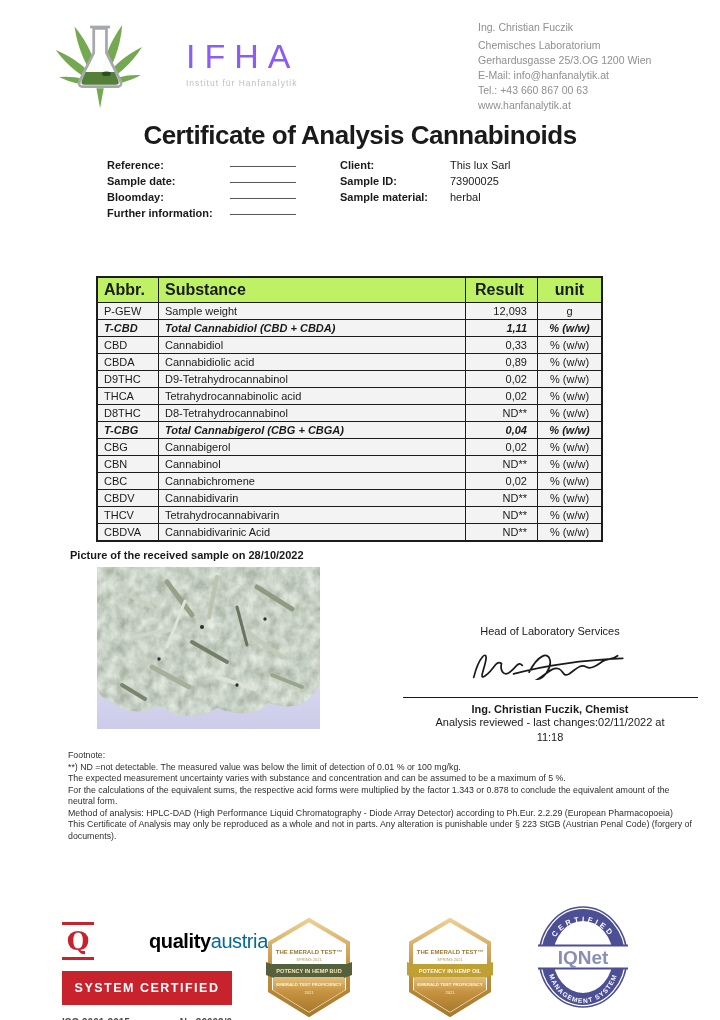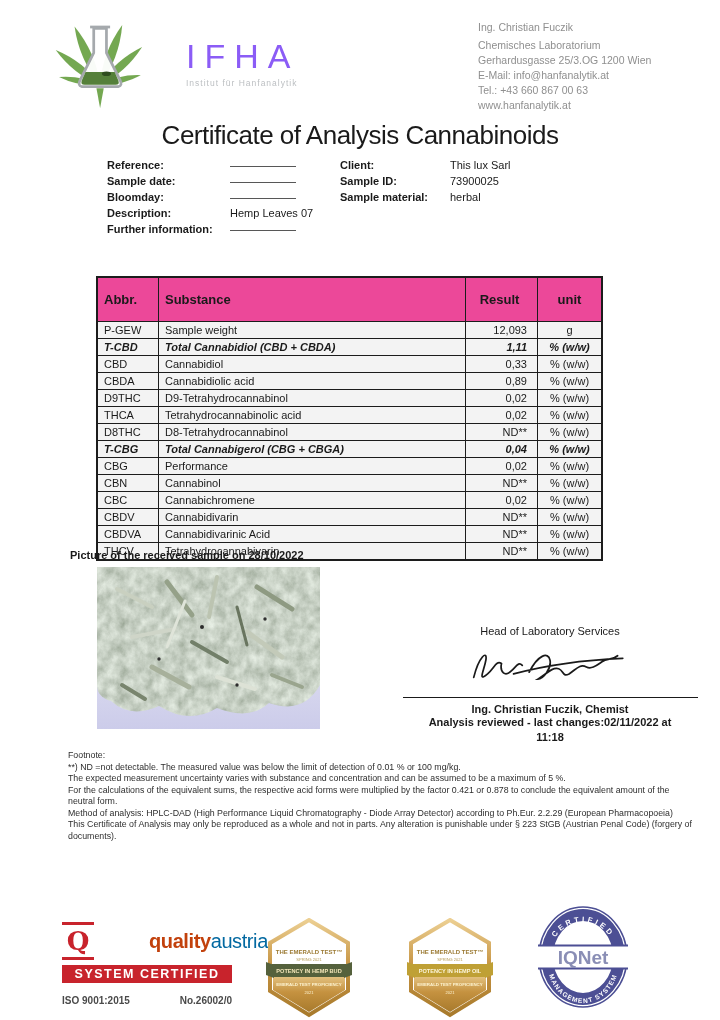--- a/index.html
+++ b/index.html
@@ -10,69 +10,69 @@
   .logo-wrap{position:absolute;left:26px;top:12px;display:flex;align-items:center;}
   .logo-text{margin-left:10px;}
   .logo-name{font-size:34px;letter-spacing:9px;color:#8b5cf6;font-weight:400;}
   .logo-sub{font-size:8.5px;color:#bcbfc2;letter-spacing:1px;margin-top:2px;}
   .contact{position:absolute;left:478px;top:20px;width:235px;color:#858585;}
   .contact-name{font-size:13.5px;color:#7c7c7c;margin-bottom:3px;}
   .contact div{font-size:10.5px;line-height:15px;color:#8f8f8f;}
 
   
   .title{position:absolute;top:120px;left:0;width:100%;text-align:center;
-         font-size:26px;font-weight:400;letter-spacing:-0.5px;}
+         font-size:26px;font-weight:700;letter-spacing:-0.5px;}
   .meta-left{position:absolute;left:72px;top:157px;}
   .meta-right{position:absolute;left:340px;top:157px;}
   .meta-row{display:flex;font-size:11px;line-height:16px;}
   .meta-left .meta-label{width:123px;font-weight:700;padding-left:35px;}
   .meta-right .meta-label{width:110px;font-weight:700;}
   .meta-value{font-weight:400;}
 
   
   .results{position:absolute;left:97px;top:277px;border-collapse:collapse;}
   .results th,.results td{border:1.5px solid #1c1c1c;}
-  .results th{background:#ec4899;font-size:13px;font-weight:700;text-align:left;
-              padding:14px 6px;}
+  .results th{background:#bef264;font-size:16px;font-weight:700;text-align:left;
+              padding:3px 6px;}
   .results th.h-result,.results th.h-unit{text-align:center;}
   .results td{background:#f3f3f3;font-size:11px;line-height:13px;padding:1.5px 6px;}
   .col-abbr{width:48px;}
   .col-substance{width:294px;}
   .col-result{width:55px;text-align:right;padding-right:10px !important;}
   .col-unit{width:51px;text-align:center;}
   .row-bold td{font-weight:700;font-style:italic;}
   .results{outline:1px solid #1c1c1c;}
 
   
   .pic-caption{position:absolute;left:70px;top:549px;font-size:11px;font-weight:700;}
   .sample-photo{position:absolute;left:97px;top:567px;width:223px;height:162px;}
   .sig-block{position:absolute;left:390px;top:625px;width:320px;text-align:center;}
   .sig-title{font-size:11px;font-weight:400;}
   .sig-svg{margin-top:4px;height:52px;}
   .sig-line{border-top:1.5px solid #1a1a1a;width:295px;margin:0 auto 5px auto;}
   .sig-name{font-size:11px;font-weight:700;}
-  .sig-review{font-size:11px;font-weight:700;line-height:15px;text-align:center;}
+  .sig-review{font-size:11px;font-weight:400;line-height:15px;text-align:center;}
 
   
   .footnote{position:absolute;left:68px;top:750px;width:628px;font-size:8.8px;
             line-height:11.5px;color:#2e2e2e;}
   .footnote-label{font-weight:400;}
 
   
   .qa{position:absolute;left:62px;top:922px;width:170px;}
   .qa-top{display:flex;align-items:center;}
   .qa-q{width:38px;height:38px;background:#c8232c;color:#c8232c;display:flex;
         align-items:center;justify-content:center;}
   .qa-q span{width:32px;height:32px;background:#fff;display:flex;align-items:center;
         justify-content:center;font-family:"DejaVu Serif",serif;font-weight:700;font-size:26px;}
   .qa-name{margin-left:8px;font-size:20px;letter-spacing:-0.4px;}
-  .qa-name b{color:#c2410c;margin-left:47px;}
+  .qa-name b{color:#000000;margin-left:47px;}
   .qa-name span{color:#0369a1;}
-  .qa-bar{margin-top:5px;background:#c8232c;color:#fff;text-align:center;
-          font-weight:700;font-size:12.5px;letter-spacing:1.5px;padding:2px 0;}
+  .qa-bar{margin-top:11px;background:#c8232c;color:#fff;text-align:center;
+          font-weight:700;font-size:12.5px;letter-spacing:1.5px;padding:10px 0;}
   .qa-foot{display:flex;justify-content:space-between;font-size:10px;font-weight:700;
            color:#4a4a4a;margin-top:12px;}
   .emerald{position:absolute;top:918px;}
   .emerald.b1{left:266px;}
   .emerald.b2{left:407px;}
   .iqnet{position:absolute;left:537px;top:903px;}
 </style>
 </head>
 <body>
 
@@ -124,24 +124,20 @@
       </div>
       <div class="meta-row">
         <span class="meta-label">Sample date:</span>
         <span class="meta-value">——————</span>
       </div>
       <div class="meta-row">
         <span class="meta-label">Bloomday:</span>
         <span class="meta-value">——————</span>
       </div>
       <div class="meta-row">
-        <span class="meta-label">Description:</span>
-        <span class="meta-value">Hemp Leaves 07</span>
-      </div>
-      <div class="meta-row">
         <span class="meta-label">Further information:</span>
         <span class="meta-value">——————</span>
       </div>
     </div>
   <div class="meta-right">
       <div class="meta-row">
         <span class="meta-label">Client:</span>
         <span class="meta-value">This lux Sarl</span>
       </div>
       <div class="meta-row">
@@ -207,21 +203,21 @@
           <td class="col-unit">% (w/w)</td>
         </tr>
         <tr class="row-bold">
           <td class="col-abbr">T-CBG</td>
           <td class="col-substance">Total Cannabigerol (CBG + CBGA)</td>
           <td class="col-result">0,04</td>
           <td class="col-unit">% (w/w)</td>
         </tr>
         <tr>
           <td class="col-abbr">CBG</td>
-          <td class="col-substance">Performance</td>
+          <td class="col-substance">Cannabigerol</td>
           <td class="col-result">0,02</td>
           <td class="col-unit">% (w/w)</td>
         </tr>
         <tr>
           <td class="col-abbr">CBN</td>
           <td class="col-substance">Cannabinol</td>
           <td class="col-result">ND**</td>
           <td class="col-unit">% (w/w)</td>
         </tr>
         <tr>
@@ -230,28 +226,28 @@
           <td class="col-result">0,02</td>
           <td class="col-unit">% (w/w)</td>
         </tr>
         <tr>
           <td class="col-abbr">CBDV</td>
           <td class="col-substance">Cannabidivarin</td>
           <td class="col-result">ND**</td>
           <td class="col-unit">% (w/w)</td>
         </tr>
         <tr>
+          <td class="col-abbr">THCV</td>
+          <td class="col-substance">Tetrahydrocannabivarin</td>
+          <td class="col-result">ND**</td>
+          <td class="col-unit">% (w/w)</td>
+        </tr>
+        <tr>
           <td class="col-abbr">CBDVA</td>
           <td class="col-substance">Cannabidivarinic Acid</td>
-          <td class="col-result">ND**</td>
-          <td class="col-unit">% (w/w)</td>
-        </tr>
-        <tr>
-          <td class="col-abbr">THCV</td>
-          <td class="col-substance">Tetrahydrocannabivarin</td>
           <td class="col-result">ND**</td>
           <td class="col-unit">% (w/w)</td>
         </tr>
       </tbody>
   </table>
 
   <div class="pic-caption">Picture of the received sample on 28/10/2022</div>
   <svg class="sample-photo" viewBox="0 0 223 162">
     <defs>
       <linearGradient id="bgGrad" x1="0" y1="0" x2="0" y2="1">
@@ -304,21 +300,21 @@
     <div class="sig-name">Ing. Christian Fuczik, Chemist</div>
     <div class="sig-review">Analysis reviewed - last changes:02/11/2022 at</div>
     <div class="sig-review">11:18</div>
   </div>
 
   <div class="footnote">
     <div class="footnote-label">Footnote:</div>
     <div>
         <div>**) ND =not detectable. The measured value was below the limit of detection of 0.01 % or 100 mg/kg.</div>
         <div>The expected measurement uncertainty varies with substance and concentration and can be assumed to be a maximum of 5 %.</div>
-        <div>For the calculations of the equivalent sums, the respective acid forms were multiplied by the factor 0.421 or 0.878 to conclude the equivalent amount of the neutral form.</div>
+        <div>For the calculations of the equivalent sums, the respective acid forms were multiplied by the factor 1.343 or 0.878 to conclude the equivalent amount of the neutral form.</div>
         <div>Method of analysis: HPLC-DAD (High Performance Liquid Chromatography - Diode Array Detector) according to Ph.Eur. 2.2.29 (European Pharmacopoeia)</div>
         <div>This Certificate of Analysis may only be reproduced as a whole and not in parts. Any alteration is punishable under § 223 StGB (Austrian Penal Code) (forgery of documents).</div>
       </div>
   </div>
 
   <div class="qa">
     <div class="qa-top">
       <div class="qa-q">
         <span>Q</span>
       </div>

